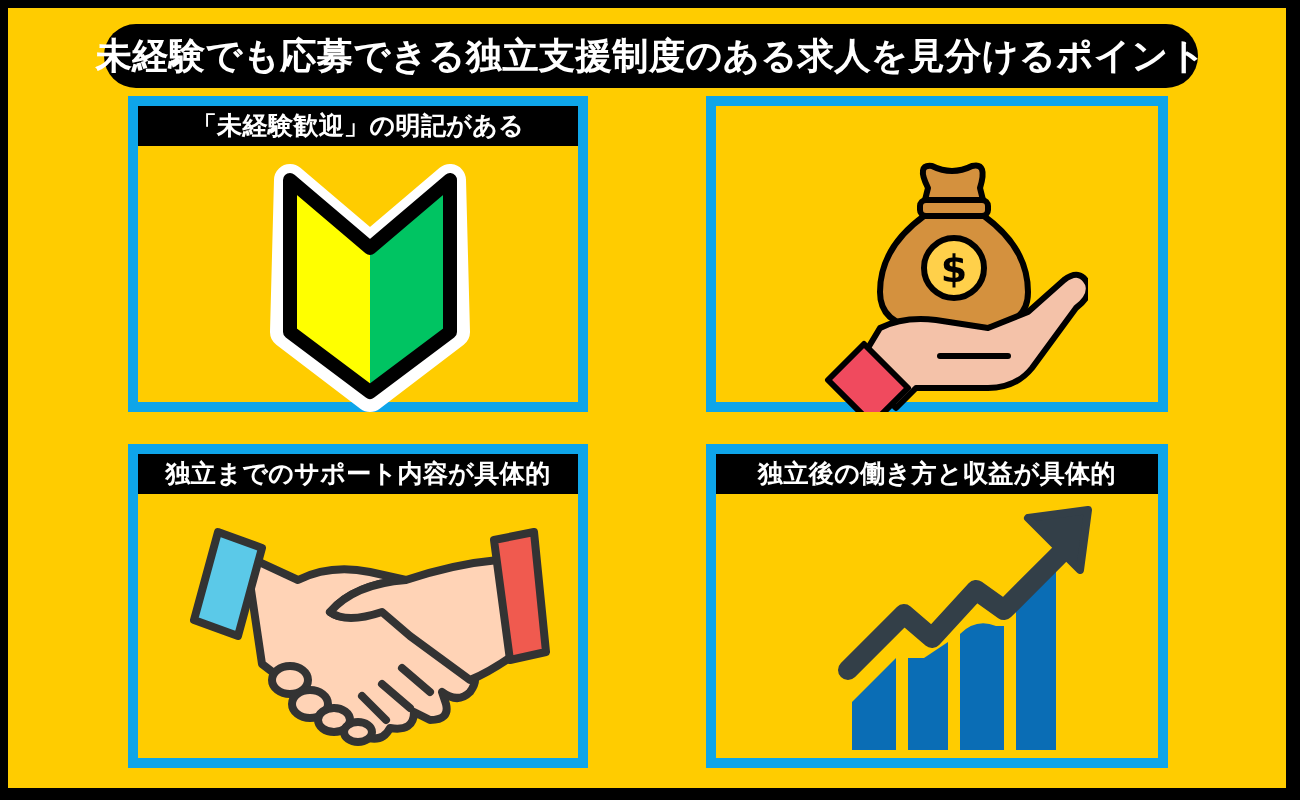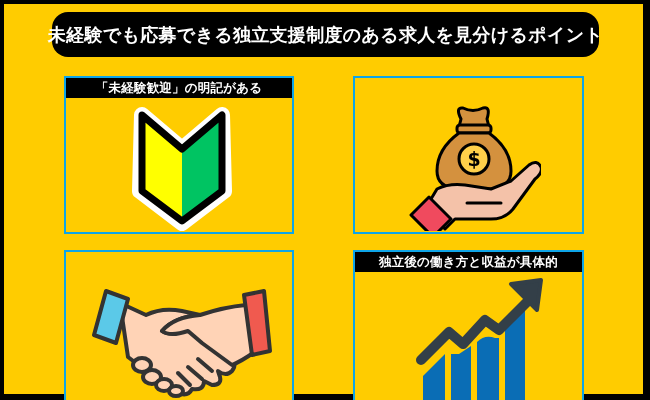--- a/index.html
+++ b/index.html
@@ -3,28 +3,28 @@
   <meta charset="utf-8">
   <style>
     * { box-sizing: border-box; margin: 0; padding: 0; }
     html, body { width: 650px; height: 400px; overflow: hidden; background: #000; }
     body { font-family: "DejaVu Sans", "Liberation Sans", sans-serif; position: relative; }
     .frame {
       position: absolute; left: 4px; top: 4px; width: 639px; height: 390px;
       background: #FFCC00;
     }
     .title-bar {
-      position: absolute; left: 52px; top: 12px; width: 547px; height: 45px;
+      position: absolute; left: 52px; top: 12px; width: 547px; height: 32px;
       background: #000; border-radius: 16px;
       display: flex; align-items: center; justify-content: center;
       color: #fff; font-size: 18px; font-weight: bold; letter-spacing: 0.3px;
       white-space: nowrap;
     }
     .panel {
-      position: absolute; border: 2px solid #0ea5e9; background: #FFCC00; margin-top: 28px;
+      position: absolute; border: 5px solid #0ea5e9; background: #FFCC00;
     }
     .panel-header {
       position: absolute; left: 0; top: 0; right: 0; height: 20px;
       background: #000; color: #fff; font-size: 12.5px; font-weight: bold;
       display: flex; align-items: center; justify-content: center;
       white-space: nowrap; letter-spacing: 0.2px;
     }
     .panel-1 { left: 64px; top: 48px; width: 230px; height: 158px; }
     .panel-2 { left: 353px; top: 48px; width: 231px; height: 158px; }
     .panel-3 { left: 64px; top: 222px; width: 230px; height: 162px; }
@@ -60,20 +60,21 @@
     <text x="67" y="61" text-anchor="middle" font-size="19" font-weight="bold" fill="#000" font-family="DejaVu Sans, sans-serif">$</text>
 
     <path d="M30 84 Q42 78 58 80 L84 84 L104 76 L122 60 Q130 54 134 62 Q136 68 128 74 L106 104 Q98 114 84 114 L48 114 L38 124 L18 104 Z" fill="#F4C2A9" stroke="#000" stroke-width="3" stroke-linejoin="round"></path>
     <path d="M60 98 L94 98" stroke="#000" stroke-width="3" stroke-linecap="round"></path>
 
     <path d="M4 110 L22 92 L44 114 L26 132 Z" fill="#F04A5E" stroke="#000" stroke-width="3" stroke-linejoin="round"></path>
   </svg>
 </div>
 
 <div class="panel panel-3">
+  <div class="panel-header">独立までのサポート内容が具体的</div>
   <svg class="icon" style="left:26px; top:33px;" width="180" height="118" viewBox="0 0 180 118">
     <g stroke="#333" stroke-width="4" stroke-linejoin="round" stroke-linecap="round">
 
       <path d="M28 18 L54 30 Q70 22 90 26 L108 30 Q82 32 70 46 Q78 52 96 44 L138 72 Q146 78 140 86 Q134 92 126 86 L128 92 Q130 100 120 100 L112 96 Q112 106 100 104 Q96 112 86 108 L70 98 L36 72 Z" fill="#FFD3B6"></path>
 
       <path d="M154 20 L164 66 Q150 76 140 80 L110 58 L96 46 Q78 52 70 46 Q82 32 108 30 Q132 22 154 20 Z" fill="#FFD3B6"></path>
 
       <ellipse cx="50" cy="80" rx="9" ry="7" fill="#FFD3B6"></ellipse>
       <ellipse cx="60" cy="92" rx="9" ry="7" fill="#FFD3B6"></ellipse>
       <ellipse cx="72" cy="100" rx="8" ry="6" fill="#FFD3B6"></ellipse>

